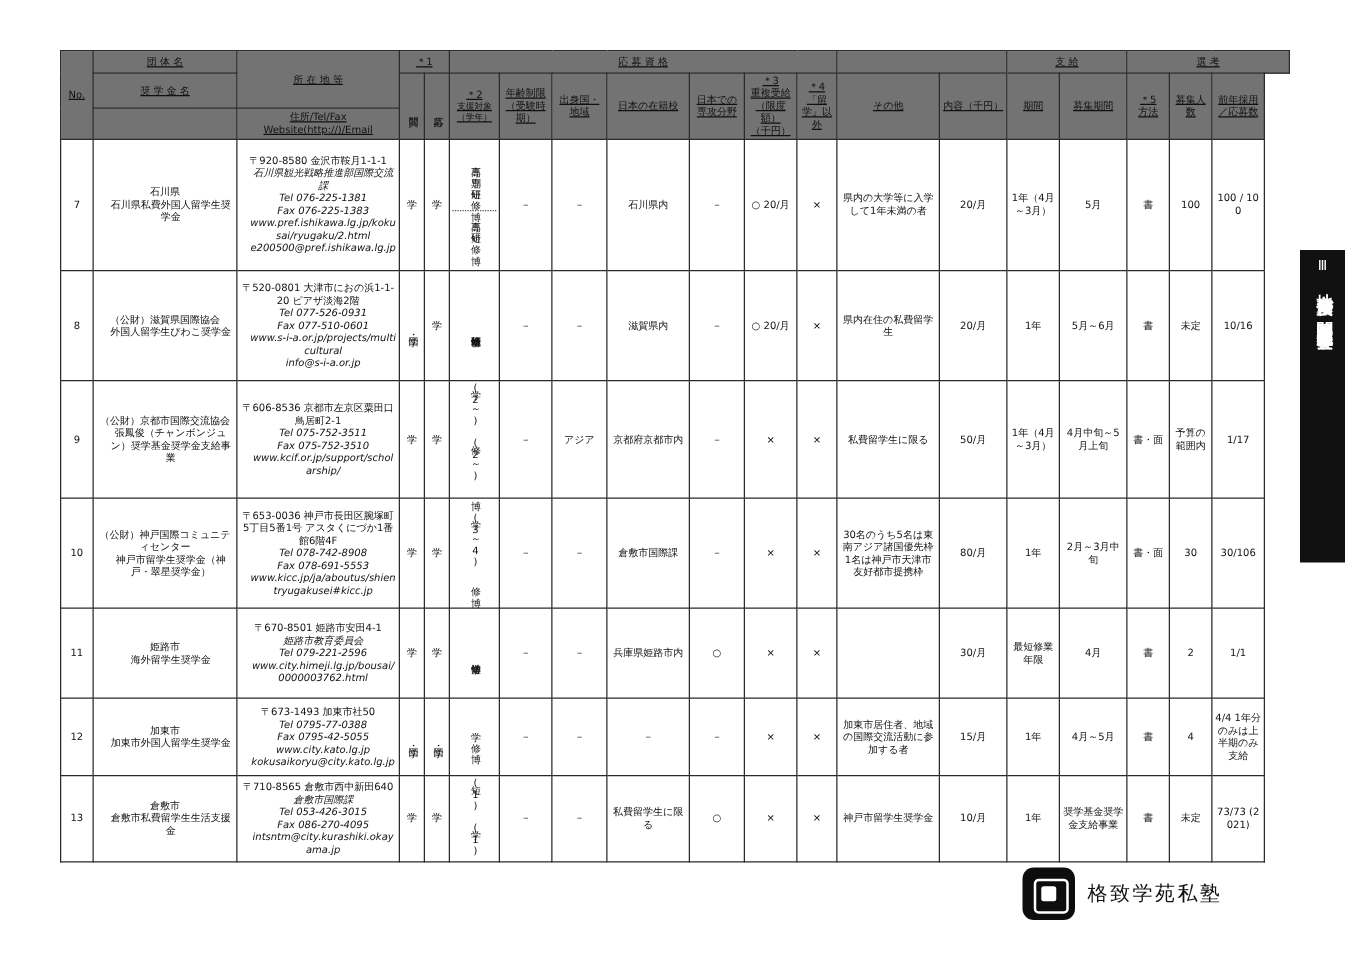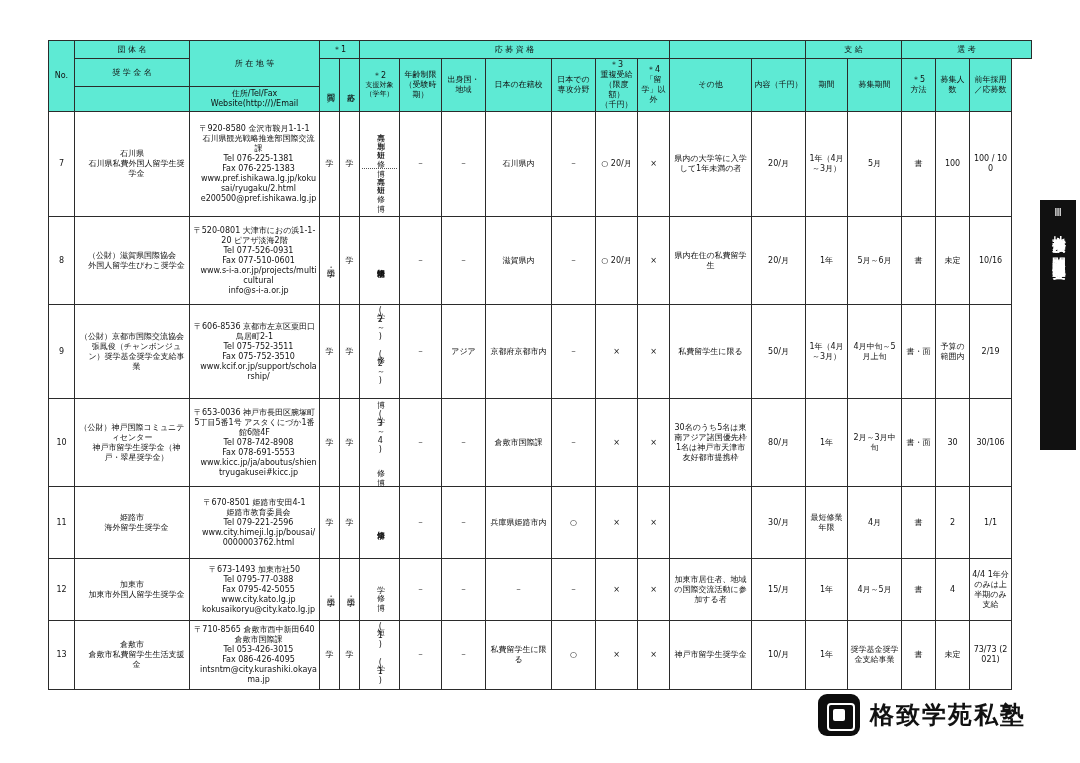--- a/index.html
+++ b/index.html
@@ -49,34 +49,34 @@
   table.main td, table.main th{
     border:1px solid #2b2b2b;
     vertical-align:middle;
     text-align:center;
     font-size:8px;
     line-height:1.25;
     padding:1px 2px;
     box-sizing:border-box;
     word-break:break-all;
   }
-  .hdr td, .hdr th{background:#5eead4;font-size:8px;}
+  .hdr td, .hdr th{background:#737373;font-size:8px;text-decoration:underline;}
   .vert{
     writing-mode:vertical-rl;
     text-orientation:upright;
     display:inline-block;
     line-height:1.1;
     letter-spacing:0px;
   }
   .cell-left{text-align:left;vertical-align:top;padding:3px 3px;}
   .org{font-size:8.5px;line-height:1.5;}
   .org .l1{}
   .org .l2{padding-left:9px;}
   .addr{font-size:7.2px;line-height:1.45;text-align:left;}
-  .addr .ind{padding-left:8px;}
+  .addr .ind{padding-left:8px;font-style:italic;}
   .small{font-size:7px;}
   .num-col{font-size:9px;}
   .dash{font-size:9px;}
   .circ{font-size:9px;}
   .dotted-sep{border-top:1px dotted #555;}
 
   
   .brand{
     position:absolute;
     left:818px;top:694px;
@@ -89,21 +89,21 @@
     flex:0 0 auto;
   }
   .brand .logo:before{
     content:"";position:absolute;left:9px;top:9px;width:24px;height:24px;
     border:2px solid #fff;border-radius:4px;
   }
   .brand .logo:after{
     content:"";position:absolute;left:15px;top:15px;width:12px;height:12px;
     background:#fff;border-radius:2px;
   }
-  .brand .bname{font-size:24px;font-weight:bold;color:#111;letter-spacing:2px;}
+  .brand .bname{font-size:16px;font-weight:normal;color:#111;letter-spacing:2px;}
 </style>
 </head>
 <body>
 
 <div class="page">
 
   <table class="main">
     <colgroup>
       <col style="width:26px">
       <col style="width:115px">
@@ -269,21 +269,21 @@
       <td>京都府京都市内</td>
       <td class="dash">－</td>
       <td class="circ">×</td>
       <td class="circ">×</td>
       <td class="cell-left">私費留学生に限る</td>
       <td>50/月</td>
       <td>1年（4月～3月）</td>
       <td>4月中旬～5月上旬</td>
       <td>書・面</td>
       <td>予算の範囲内</td>
-      <td>2/19</td>
+      <td>1/17</td>
     </tr>
 
     <tr>
       <td class="num-col">10</td>
       <td class="cell-left org" style="height:88px">
         <div class="l1">（公財）神戸国際コミュニティセンター</div>
         <div class="l2">神戸市留学生奨学金（神戸・翠星奨学金）</div>
       </td>
       <td class="addr">
         <div>〒653-0036  神戸市長田区腕塚町5丁目5番1号  アスタくにづか1番館6階4F</div>
@@ -373,21 +373,21 @@
     <tr>
       <td class="num-col">13</td>
       <td class="cell-left org" style="height:62px">
         <div class="l1">倉敷市</div>
         <div class="l2">倉敷市私費留学生生活支援金</div>
       </td>
       <td class="addr">
         <div>〒710-8565  倉敷市西中新田640</div>
         <div class="ind">倉敷市国際課</div>
         <div class="ind">Tel 053-426-3015</div>
-        <div class="ind">Fax 086-426-4095</div>
+        <div class="ind">Fax 086-270-4095</div>
         <div class="ind">intsntm@city.kurashiki.okayama.jp</div>
       </td>
       <td>学</td>
       <td>学</td>
       <td><span class="vert">短(1) 学(1)</span></td>
       <td class="dash">－</td>
       <td class="dash">－</td>
       <td>私費留学生に限る</td>
       <td class="circ">○</td>
       <td class="circ">×</td>

